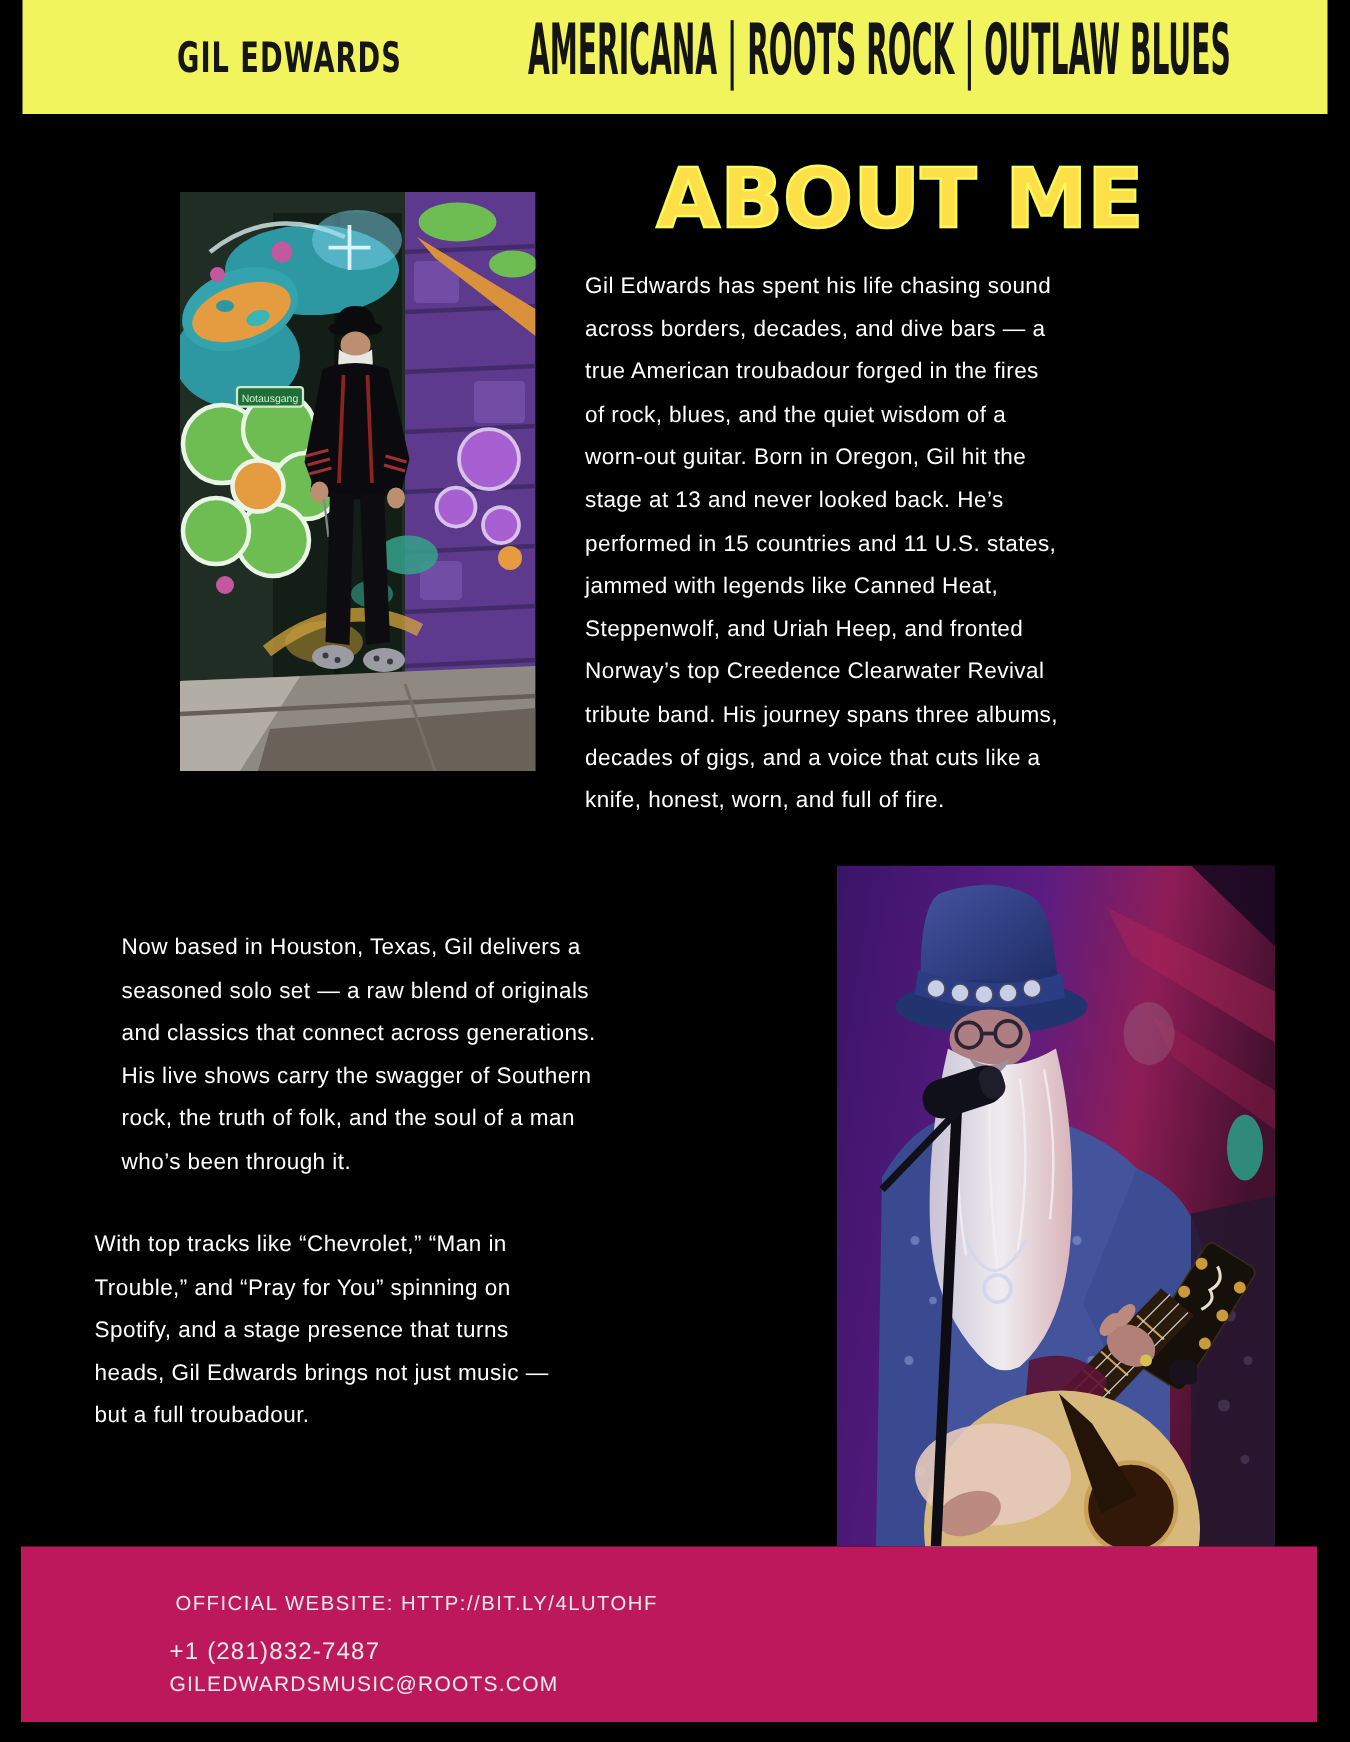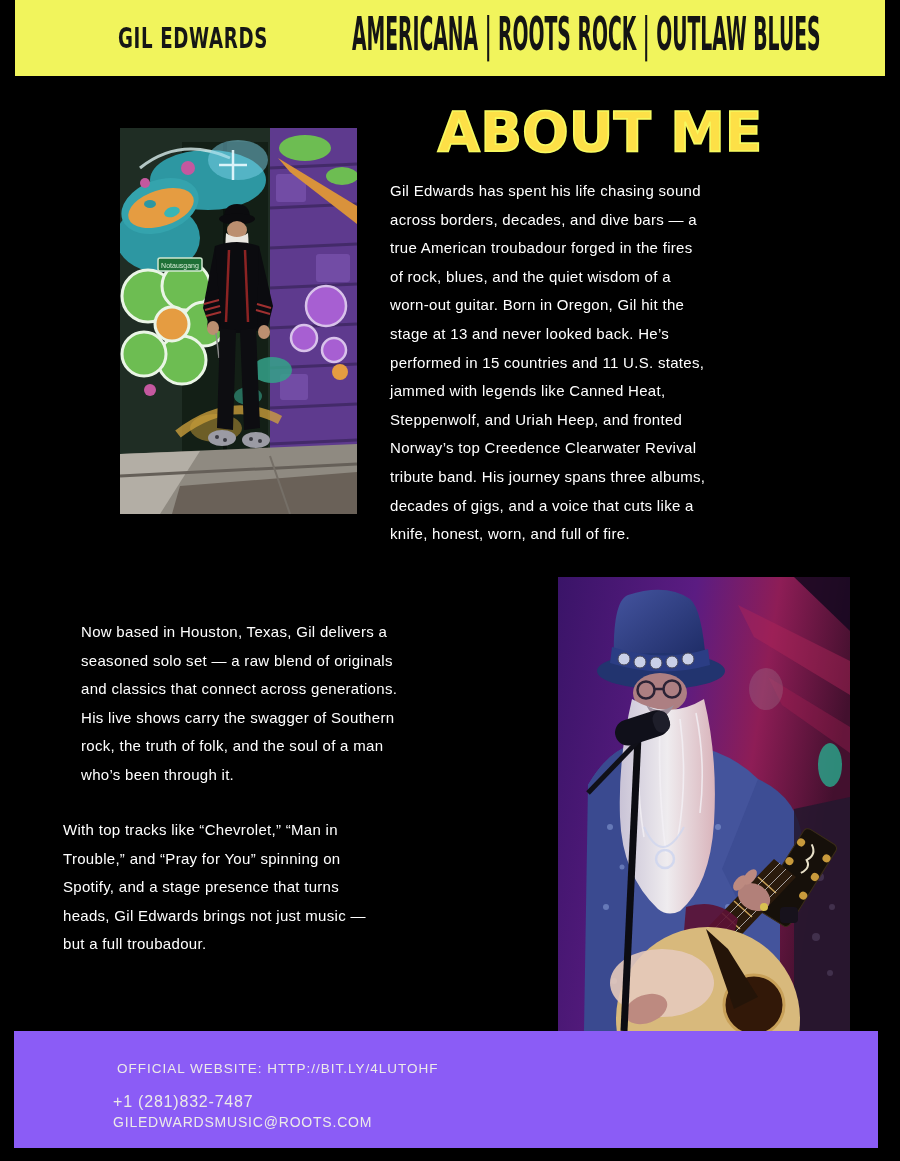--- a/index.html
+++ b/index.html
@@ -87,21 +87,21 @@
   
   .photo { position: absolute; display: block; }
   .photo-graffiti { left: 120px; top: 128px; width: 237px; height: 386px; }
   .photo-stage    { left: 558px; top: 577px; width: 292px; height: 454px; }
 
   
   .footer {
     position: absolute;
     left: 14px; top: 1031px;
     width: 864px; height: 117px;
-    background: #8b5cf6;
+    background: #be185d;
   }
   .footer .line {
     position: absolute;
     color: #eceae9;
     white-space: nowrap;
     line-height: 1.2;
   }
   .footer-website { left: 103px; top: 30px; font-size: 13.5px; letter-spacing: 1px; }
   .footer-phone   { left: 99px;  top: 61px; font-size: 16px;   letter-spacing: 0.8px; }
   .footer-email   { left: 99px;  top: 83px; font-size: 14px;   letter-spacing: 0.8px; }

